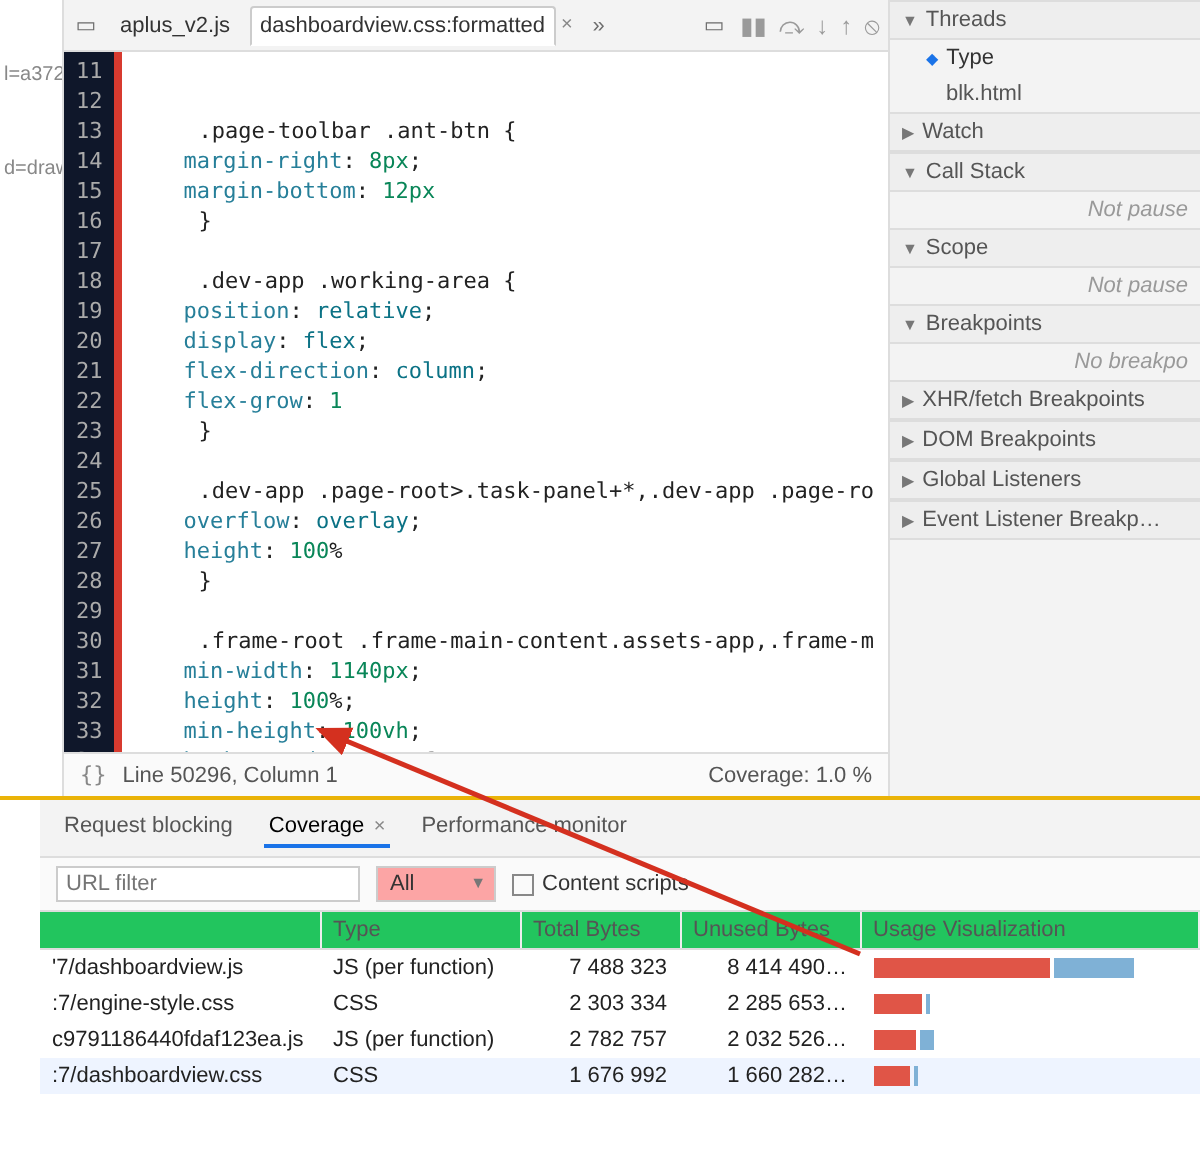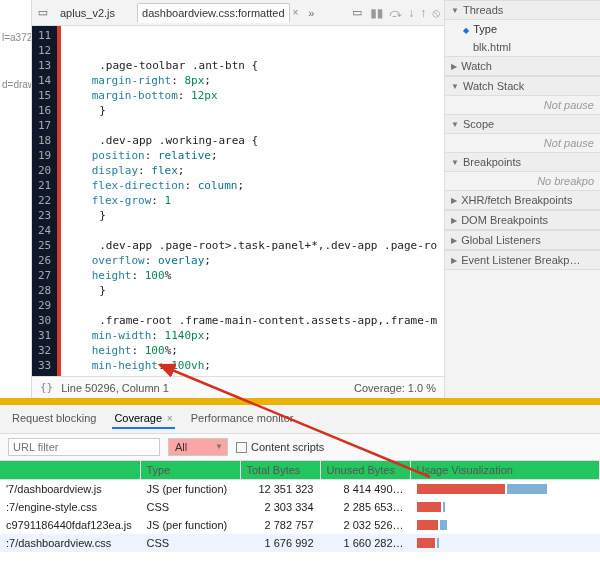--- a/index.html
+++ b/index.html
@@ -4,21 +4,21 @@
 <style>
 * { box-sizing: border-box; margin: 0; padding: 0; }
 body { font-family: -apple-system, "Segoe UI", Arial, sans-serif; font-size: 11px; color: #333; background: #fff; width: 600px; height: 584px; overflow: hidden; position: relative; }
 .top { display: flex; height: 398px; }
 .leftstrip { width: 32px; border-right: 1px solid #ddd; padding-top: 4px; }
 .leftstrip .stub { color:#888; font-size:10px; padding: 28px 1px 2px 2px; overflow:hidden; white-space:nowrap; }
 .editor { flex: 1; display: flex; flex-direction: column; min-width: 0; border-right: 1px solid #ddd; }
 .tabbar { display: flex; align-items: center; height: 26px; border-bottom: 1px solid #ddd; padding: 0 4px; gap: 6px; background:#f3f3f3; }
 .tabbar .icon { color:#6e6e6e; width:14px; text-align:center; }
 .tabbar .tab { color:#333; padding: 3px 4px; font-size:11px; white-space: nowrap; }
-.tabbar .tab.active { background:#fff; border: 1px solid #ccc; border-bottom: 1px solid #fff; border-radius: 2px 2px 0 0; margin-left: 12px; }
+.tabbar .tab.active { background:#fff; border: 1px solid #ccc; border-bottom: 1px solid #fff; border-radius: 2px 2px 0 0; }
 .tabbar .close { color:#888; font-size:10px; margin-left:-3px; }
 .tabbar .spacer { flex:1; }
 .tabbar .dbgicons { display:flex; gap:6px; color:#9a9a9a; font-size:12px; }
 .codewrap { flex:1; display:flex; overflow:hidden; font-family: Menlo, Consolas, monospace; font-size: 11px; line-height: 15px; }
 .gutter { color:#aaa; padding: 2px 6px 0 6px; background:#0f172a; user-select:none; }
 .covbar { width:4px; background:#d73a2f; margin-right:2px; }
 .code { flex:1; padding: 2px 2px 0 2px; white-space: pre; color:#222; overflow:hidden; }
 .pn { color:#222;margin-left:34px; } 
 .prop { color:#267f99; } 
 .num { color:#098658; } 
@@ -26,21 +26,21 @@
 .dim { color:#999; }
 .statusbar { display:flex; align-items:center; height:22px; border-top:1px solid #ddd; padding: 0 8px; color:#555; font-size:11px; background:#fafafa; }
 .statusbar .sp { flex:1; }
 .side { width:155px; display:flex; flex-direction:column; background:#f3f3f3; font-size:11px; }
 .pane-h { display:flex; align-items:center; gap:4px; padding:3px 6px; background:#eee; border-top:1px solid #ddd; border-bottom:1px solid #ddd; color:#555; }
 .pane-h .tw { font-size:8px; color:#777; }
 .pane-item { padding:3px 6px 3px 18px; color:#333; }
 .pane-note { padding:3px 6px; color:#999; font-style:italic; text-align:right; }
 .side .dot { color:#1a73e8; font-size:8px; margin-right:4px; }
 
-.drawer { border-top:7px solid #eab308; }
+.drawer { border-top:2px solid #eab308;padding-left:20px; }
 .drawer-tabs { display:flex; gap:14px; padding:4px 10px; border-bottom:1px solid #ddd; background:#f3f3f3; font-size:11px; }
 .drawer-tabs .dtab { color:#555; padding:3px 2px; }
 .drawer-tabs .dtab.active { color:#000; border-bottom:2px solid #1a73e8; }
 .drawer-tabs .x { color:#888; font-size:10px; margin-left:2px; }
 .filterbar { display:flex; align-items:center; gap:8px; padding:4px 8px; border-bottom:1px solid #ddd; background:#fafafa; }
 .filterbar input.url { flex: 0 0 130px; border:1px solid #ccc; padding:2px 4px; font-size:11px; }
 .filterbar .sel { border:1px solid #ccc; background:#fca5a5; padding:2px 18px 2px 6px; position:relative; font-size:11px; min-width:60px; }
 .filterbar .sel::after { content:"▼"; position:absolute; right:4px; top:3px; font-size:8px; color:#777; }
 .filterbar .chk { width:11px; height:11px; border:1px solid #888; display:inline-block; margin-right:4px; vertical-align:middle; }
 table.cov { width:100%; border-collapse:collapse; font-size:11px; }
@@ -103,21 +103,21 @@
         <span>Threads</span>
       </div>
     <div class="pane-item"><span class="dot">◆</span><span>Type</span></div>
     <div class="pane-item" style="padding-left:28px;color:#555">blk.html</div>
     <div class="pane-h">
         <span class="tw">▶</span>
         <span>Watch</span>
       </div>
     <div class="pane-h">
         <span class="tw">▼</span>
-        <span>Watch Stack</span>
+        <span>Call Stack</span>
       </div>
     <div class="pane-note">Not pause</div>
     <div class="pane-h">
         <span class="tw">▼</span>
         <span>Scope</span>
       </div>
     <div class="pane-note">Not pause</div>
     <div class="pane-h">
         <span class="tw">▼</span>
         <span>Breakpoints</span>
@@ -160,21 +160,21 @@
       <th style="width:100px">Type</th>
       <th style="width:80px">Total Bytes</th>
       <th style="width:90px">Unused Bytes</th>
       <th>Usage Visualization</th>
     </tr>
       </thead>
     <tbody id="covbody">
         <tr>
           <td>'7/dashboardview.js</td>
           <td>JS (per function)</td>
-          <td class="r">12 351 323</td>
+          <td class="r">7 488 323</td>
           <td class="r">8 414 490…</td>
           <td>
             <div class="viz">
               <div class="bar red" style="width:88px"></div>
               <div class="bar grey" style="width:40px"></div>
             </div>
           </td>
         </tr>
         <tr>
           <td>:7/engine-style.css</td>

